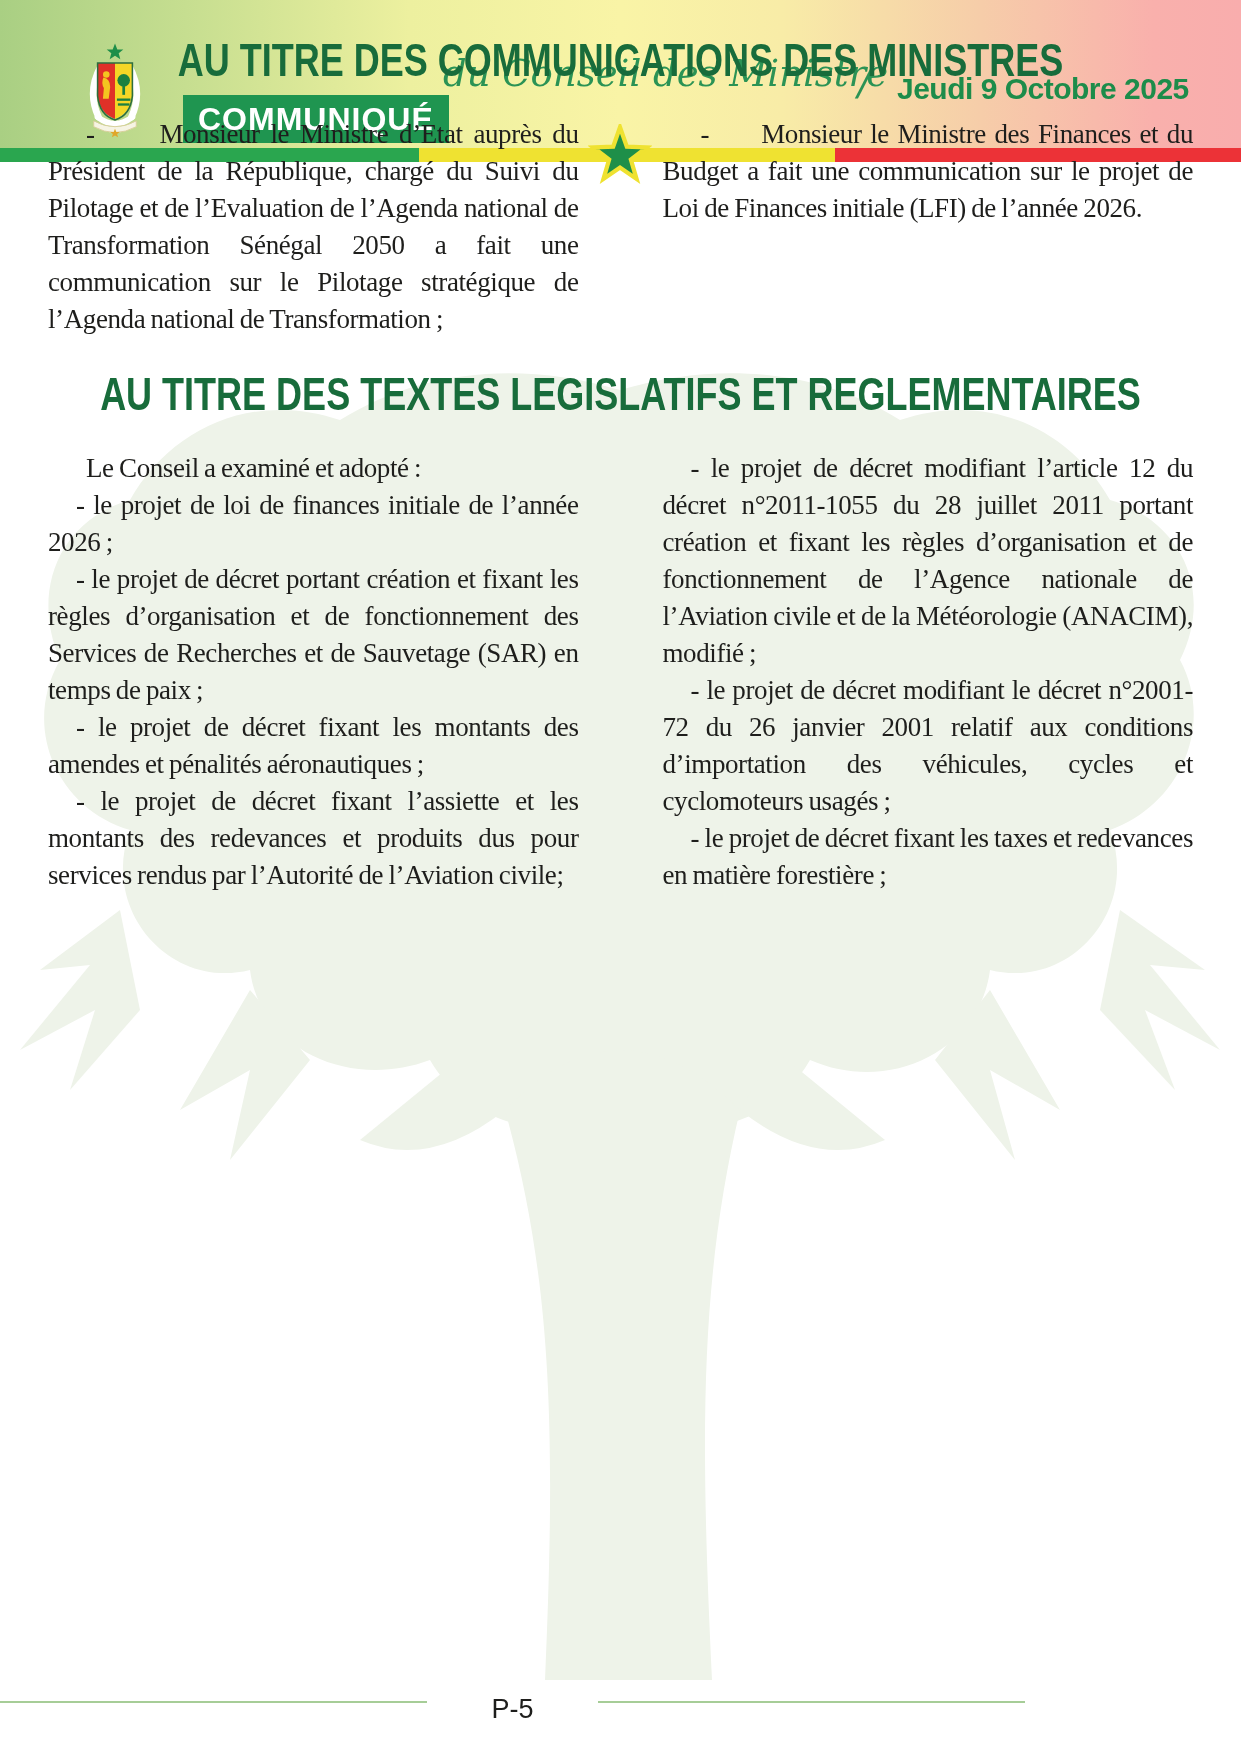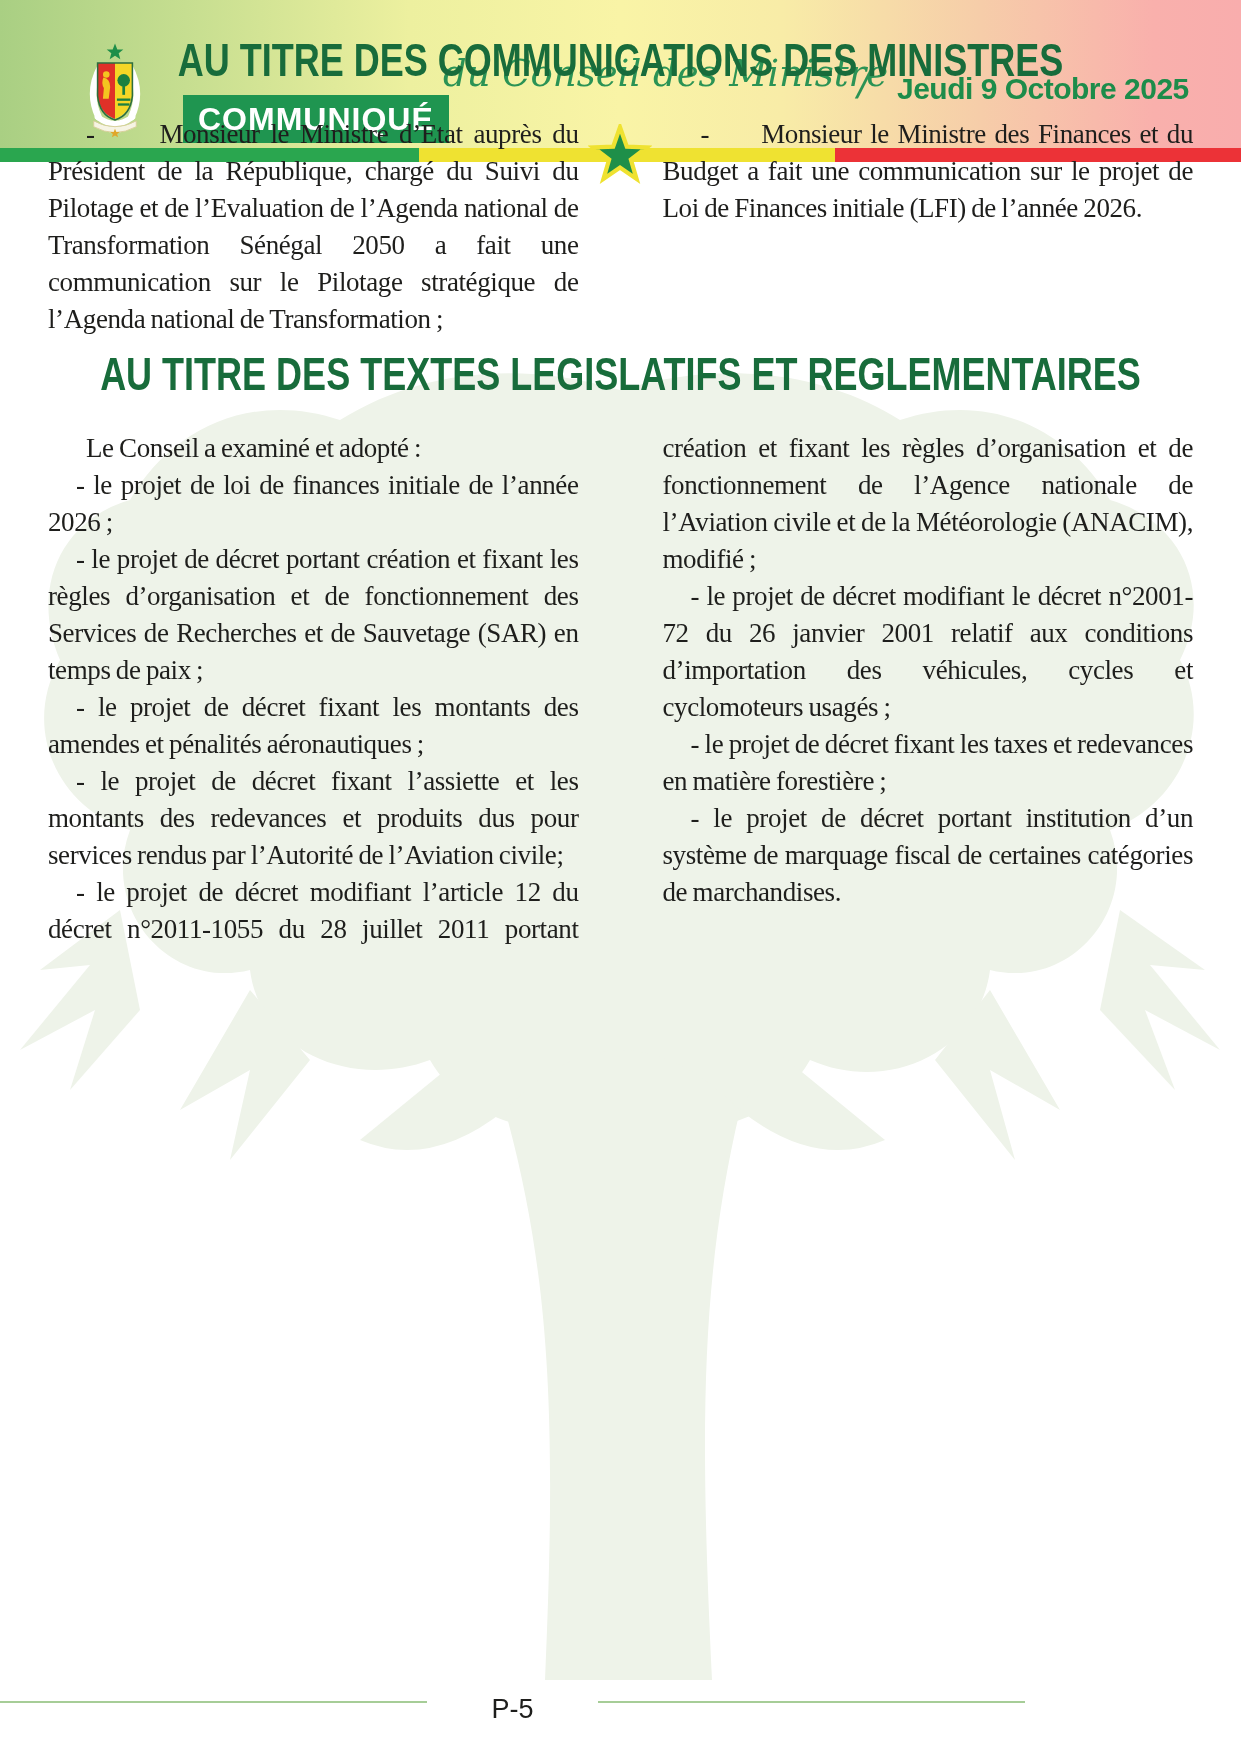--- a/index.html
+++ b/index.html
@@ -52,21 +52,21 @@
   .section-title{
     text-align:center;color:#186c3b;margin:0;
     font-family:"Liberation Sans",sans-serif;
   }
   .section-title .condensed{
     display:inline-block;font-size:36px;font-weight:bold;
     transform:scaleY(1.3);transform-origin:center;
     letter-spacing:0;white-space:nowrap;
   }
   .title-1{margin-top:36px;line-height:48px;}
-  .title-2{margin-top:12px;line-height:48px;}
+  .title-2{margin-top:32px;line-height:48px;}
 
   .section-body{
     margin-top:28px;
     column-count:2;column-gap:84px;
     font-size:27px;line-height:37px;text-align:justify;
     letter-spacing:-0.4px;word-spacing:-1px;
   }
   .section-body p{margin:0;text-indent:38px;}
   .section-body p.item{text-indent:28px;}
   .col-break{break-before:column;-webkit-column-break-before:always;}
@@ -161,21 +161,20 @@
 
   <div class="section-body">
     <p>Le Conseil a examiné et adopté&nbsp;:</p>
     <p class="item">- le projet de loi de finances initiale de l’année 2026&nbsp;;</p>
     <p class="item">- le projet de décret portant création et fixant les règles d’organisation et de fonctionnement des Services de Recherches et de Sauvetage (SAR) en temps de paix&nbsp;;</p>
     <p class="item">- le projet de décret fixant les montants des amendes et pénalités aéronautiques&nbsp;;</p>
     <p class="item">- le projet de décret fixant l’assiette et les montants des redevances et produits dus pour services rendus par l’Autorité de l’Aviation civile;</p>
     <p class="item">- le projet de décret modifiant l’article 12 du décret n°2011-1055 du 28 juillet 2011 portant création et fixant les règles d’organisation et de fonctionnement de l’Agence nationale de l’Aviation civile et de la Météorologie (ANACIM), modifié&nbsp;;</p>
     <p class="item">- le projet de décret modifiant le décret n°2001-72 du 26 janvier 2001 relatif aux conditions d’importation des véhicules, cycles et cyclomoteurs usagés&nbsp;;</p>
     <p class="item">- le projet de décret fixant les taxes et redevances en matière forestière&nbsp;;</p>
-    <p class="item">- le projet de décret portant institution d’un système de marquage fiscal de certaines catégories de marchandises.</p>
   </div>
 </div>
 
 <div class="footer">
   <div class="footer-rule"></div>
   <div class="page-number">P-5</div>
   <div class="footer-rule"></div>
 </div>
 
 </body></html>

